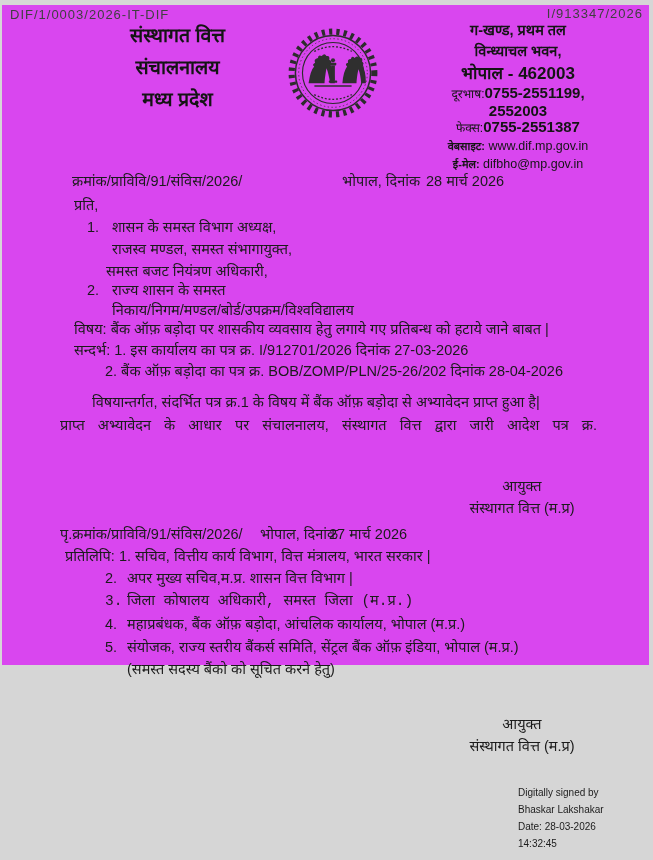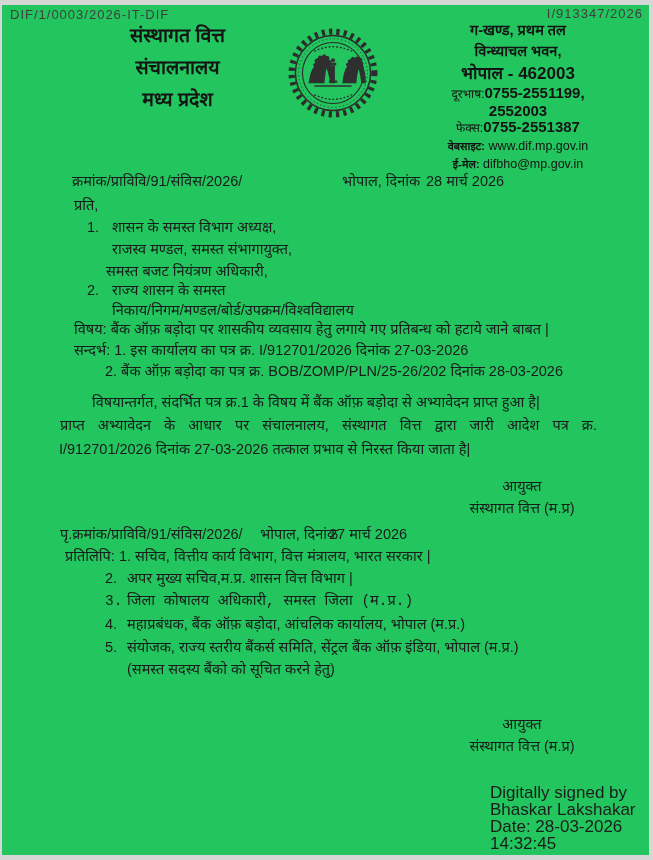--- a/index.html
+++ b/index.html
@@ -3,22 +3,22 @@
 <meta charset="utf-8">
 <style>
   html,body { margin:0; padding:0; }
   body {
     width:653px; height:860px; position:relative;
     background:#d6d6d6;
     font-family:"Liberation Sans","DejaVu Sans",sans-serif;
     overflow:hidden;
   }
   .page {
-    position:absolute; left:2px; top:5px; width:647px; height:850px;
-    background:#22c55e;
+    position:absolute; left:2px; top:5px; width:647px; height:660px;
+    background:#d946ef;
   }
   .line {
     position:absolute; white-space:nowrap;
     font-size:14.5px; font-weight:500; color:#1b1b1b;
     line-height:20px;
   }
   .corner-ref {
     position:absolute; font-size:13px; font-weight:400; color:#3f3f3f;
     letter-spacing:1px; white-space:nowrap;
   }
@@ -39,22 +39,22 @@
   .addr-block .web .lbl { font-size:11px; font-weight:600; }
   .sig-block {
     position:absolute; left:408px; width:224px; text-align:center;
     font-size:14.5px; font-weight:500; color:#1b1b1b; line-height:22px;
   }
   .justified {
     white-space:normal; text-align:justify; text-align-last:justify;
     overflow:hidden; height:20px;
   }
   .digsig {
-    position:absolute; left:488px; top:779px; width:135px;
-    font-size:17px; font-weight:400; color:#1c1c1c; line-height:17px;
+    position:absolute; left:516px; top:779px; width:135px;
+    font-size:10px; font-weight:400; color:#1c1c1c; line-height:17px;
     white-space:nowrap;
   }
   .num { display:inline-block; }
   .emblem { position:absolute; left:284px; top:20px; }
 </style>
 </head>
 <body>
 
 <div class="page">
 
@@ -120,25 +120,24 @@
   <div class="line" style="left:110px; top:295px;">निकाय/निगम/मण्डल/बोर्ड/उपक्रम/विश्वविद्यालय</div>
 
   <div class="line" style="left:72px; top:314px;">
     <span>विषय:</span>
     <span>बैंक ऑफ़ बड़ोदा पर शासकीय व्यवसाय हेतु लगाये गए प्रतिबन्ध को हटाये जाने बाबत |</span>
   </div>
   <div class="line" style="left:72px; top:335px;">
     <span>सन्दर्भ:</span>
     <span>1. इस कार्यालय का पत्र क्र. I/912701/2026 दिनांक 27-03-2026</span>
   </div>
-  <div class="line" style="left:103px; top:356px;">2. बैंक ऑफ़ बड़ोदा का पत्र क्र. BOB/ZOMP/PLN/25-26/202 दिनांक 28-03-2026</div>
+  <div class="line" style="left:103px; top:356px;">2. बैंक ऑफ़ बड़ोदा का पत्र क्र. BOB/ZOMP/PLN/25-26/202 दिनांक 28-04-2026</div>
 
   <div class="line" style="left:90px; top:387px;">विषयान्तर्गत, संदर्भित पत्र क्र.1 के विषय में बैंक ऑफ़ बड़ोदा से अभ्यावेदन प्राप्त हुआ है|</div>
   <div class="line justified" style="left:58px; top:410px; width:537px;">प्राप्त अभ्यावेदन के आधार पर संचालनालय, संस्थागत वित्त द्वारा जारी आदेश पत्र क्र.</div>
-  <div class="line" style="left:57px; top:434px;">I/912701/2026 दिनांक 27-03-2026 तत्काल प्रभाव से निरस्त किया जाता है|</div>
 
   <div class="sig-block" style="top:470px;">
     <div>आयुक्त</div>
     <div>संस्थागत वित्त (म.प्र)</div>
   </div>
 
   <div class="line" style="left:0; top:519px; width:647px;">
     <span style="position:absolute; left:58px;">पृ.क्रमांक/प्राविवि/91/संविस/2026/</span>
     <span style="position:absolute; left:258px;">भोपाल, दिनांक</span>
     <span style="position:absolute; left:327px;">27 मार्च 2026</span>

